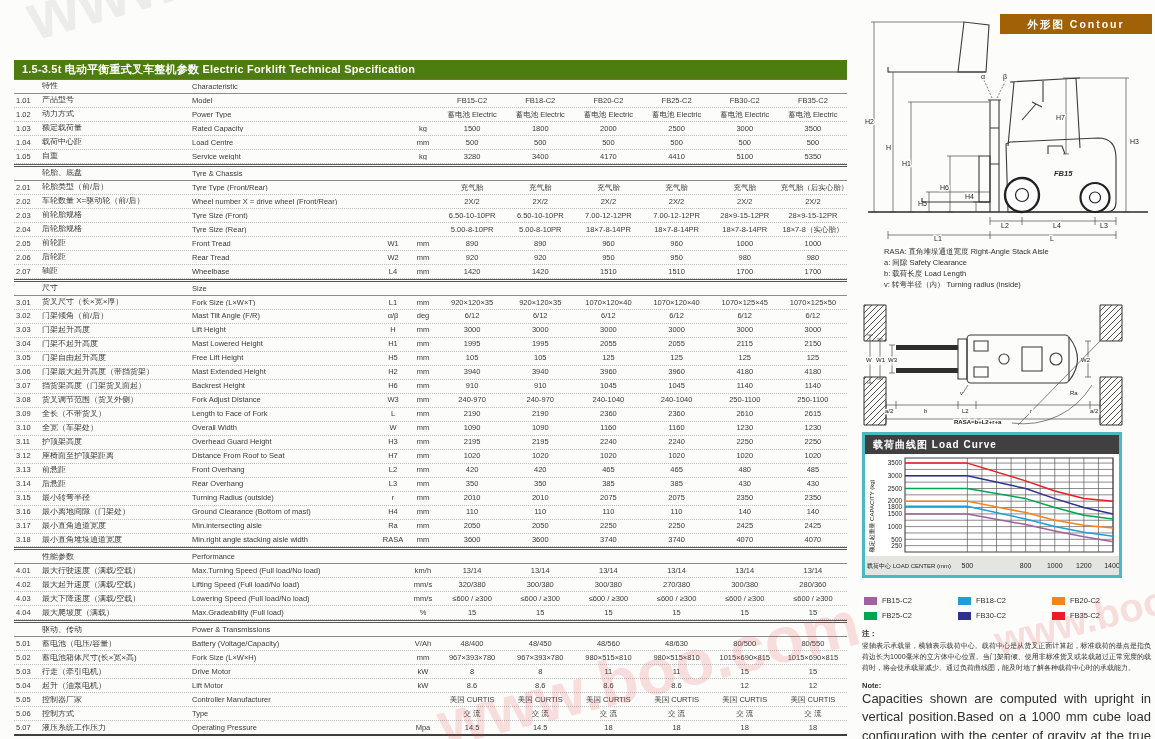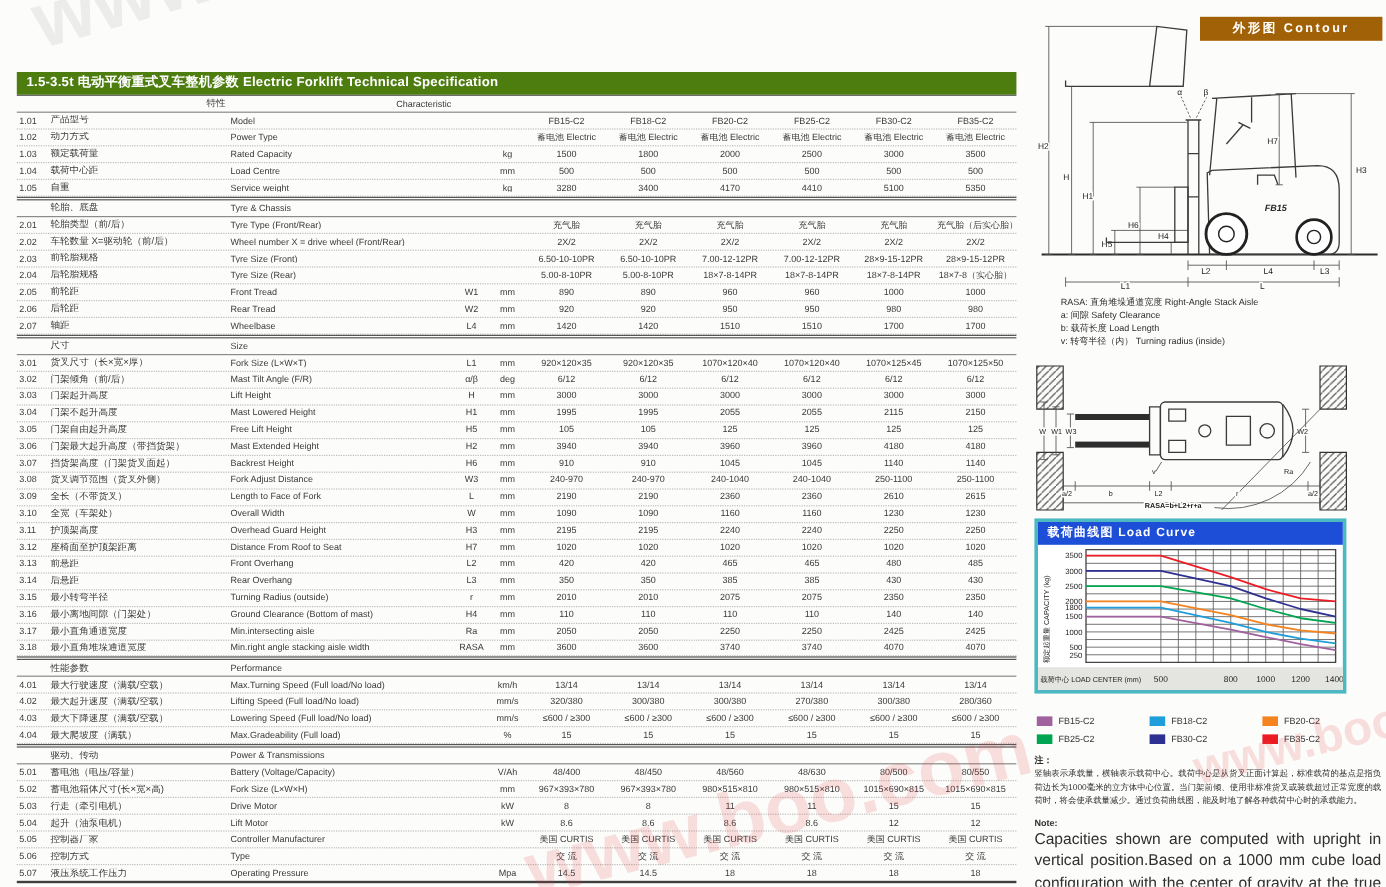--- a/index.html
+++ b/index.html
@@ -24,21 +24,21 @@
   .spec-table {
     position:absolute; left:14px; top:79px; width:833px; bottom:3px;
     display:flex; flex-direction:column;
     border-top:1px solid #6e6e6e; border-bottom:2px solid #3f3f3f;
     background:transparent;
   }
   .row { display:grid; grid-template-columns:26px 150px 188px 30px 30px repeat(6,1fr);
          align-items:center; flex:1; min-height:0; border-bottom:1px dotted #bcbcbc; }
   .row > div { padding:0 2px; white-space:nowrap; overflow:hidden; line-height:1; }
   .section-row { border-top:3px double #555; border-bottom:1px solid #8b8b8b; }
-  .section-row:first-child { border-top:none;text-align:right; }
+  .section-row:first-child { border-top:none; }
   .spec-table .row:last-child { border-bottom:none; }
   .c-no { font-size:7.5px; padding-left:3px; }
   .c-cn { font-size:8px; }
   .c-en { font-size:7.5px; }
   .c-sym, .c-unit { font-size:7.5px; text-align:center; }
   .c-val { font-size:7.5px; text-align:center; }
   
   .right-col { position:absolute; left:862px; top:0; width:292px; height:739px; }
   .contour-header {
     position:absolute; left:138px; top:14px; width:152px; height:20px; z-index:3;
@@ -51,21 +51,21 @@
   svg line, svg path, svg rect, svg circle, svg polyline { vector-effect:non-scaling-stroke; }
   .dim { stroke:#4c4c4c; stroke-width:0.7; fill:none; }
   .thin { stroke:#3b3b3b; stroke-width:1.1; fill:none; }
   .thick { stroke:#2c2c2c; stroke-width:1.7; fill:none; }
   .lbl { font-size:7px; fill:#222; font-family:"Liberation Sans","DejaVu Sans",sans-serif; }
   .lbl-s { font-size:6px; fill:#222; }
   .halo { paint-order:stroke; stroke:#fdfdfb; stroke-width:2.5px; }
   
   .curve-box { position:absolute; left:0; top:432px; width:260px; height:146px;
     border:3px solid #4cb8c1; background:#fff; }
-  .curve-title { height:19px; background:#1d4ed8; color:#fff; font-weight:bold;
+  .curve-title { height:19px; background:#404040; color:#fff; font-weight:bold;
     font-size:10px; line-height:19px; padding-left:8px; letter-spacing:1px; }
   .curve-body { position:relative; height:121px; }
   .legend { position:absolute; left:2px; top:596px; width:282px;
     display:grid; grid-template-columns:repeat(3,1fr); row-gap:6px; }
   .legend-item { display:flex; align-items:center; gap:5px; font-size:7.5px; color:#333; }
   .legend-swatch { width:13px; height:8px; flex:0 0 auto; }
   
   .notes { position:absolute; left:0; top:629px; width:289px; color:#2f2f2f; }
   .note-cn-title { font-size:7.5px; font-weight:bold; margin-bottom:1px; }
   .note-cn { font-size:7px; line-height:1.6; text-align:justify; }

